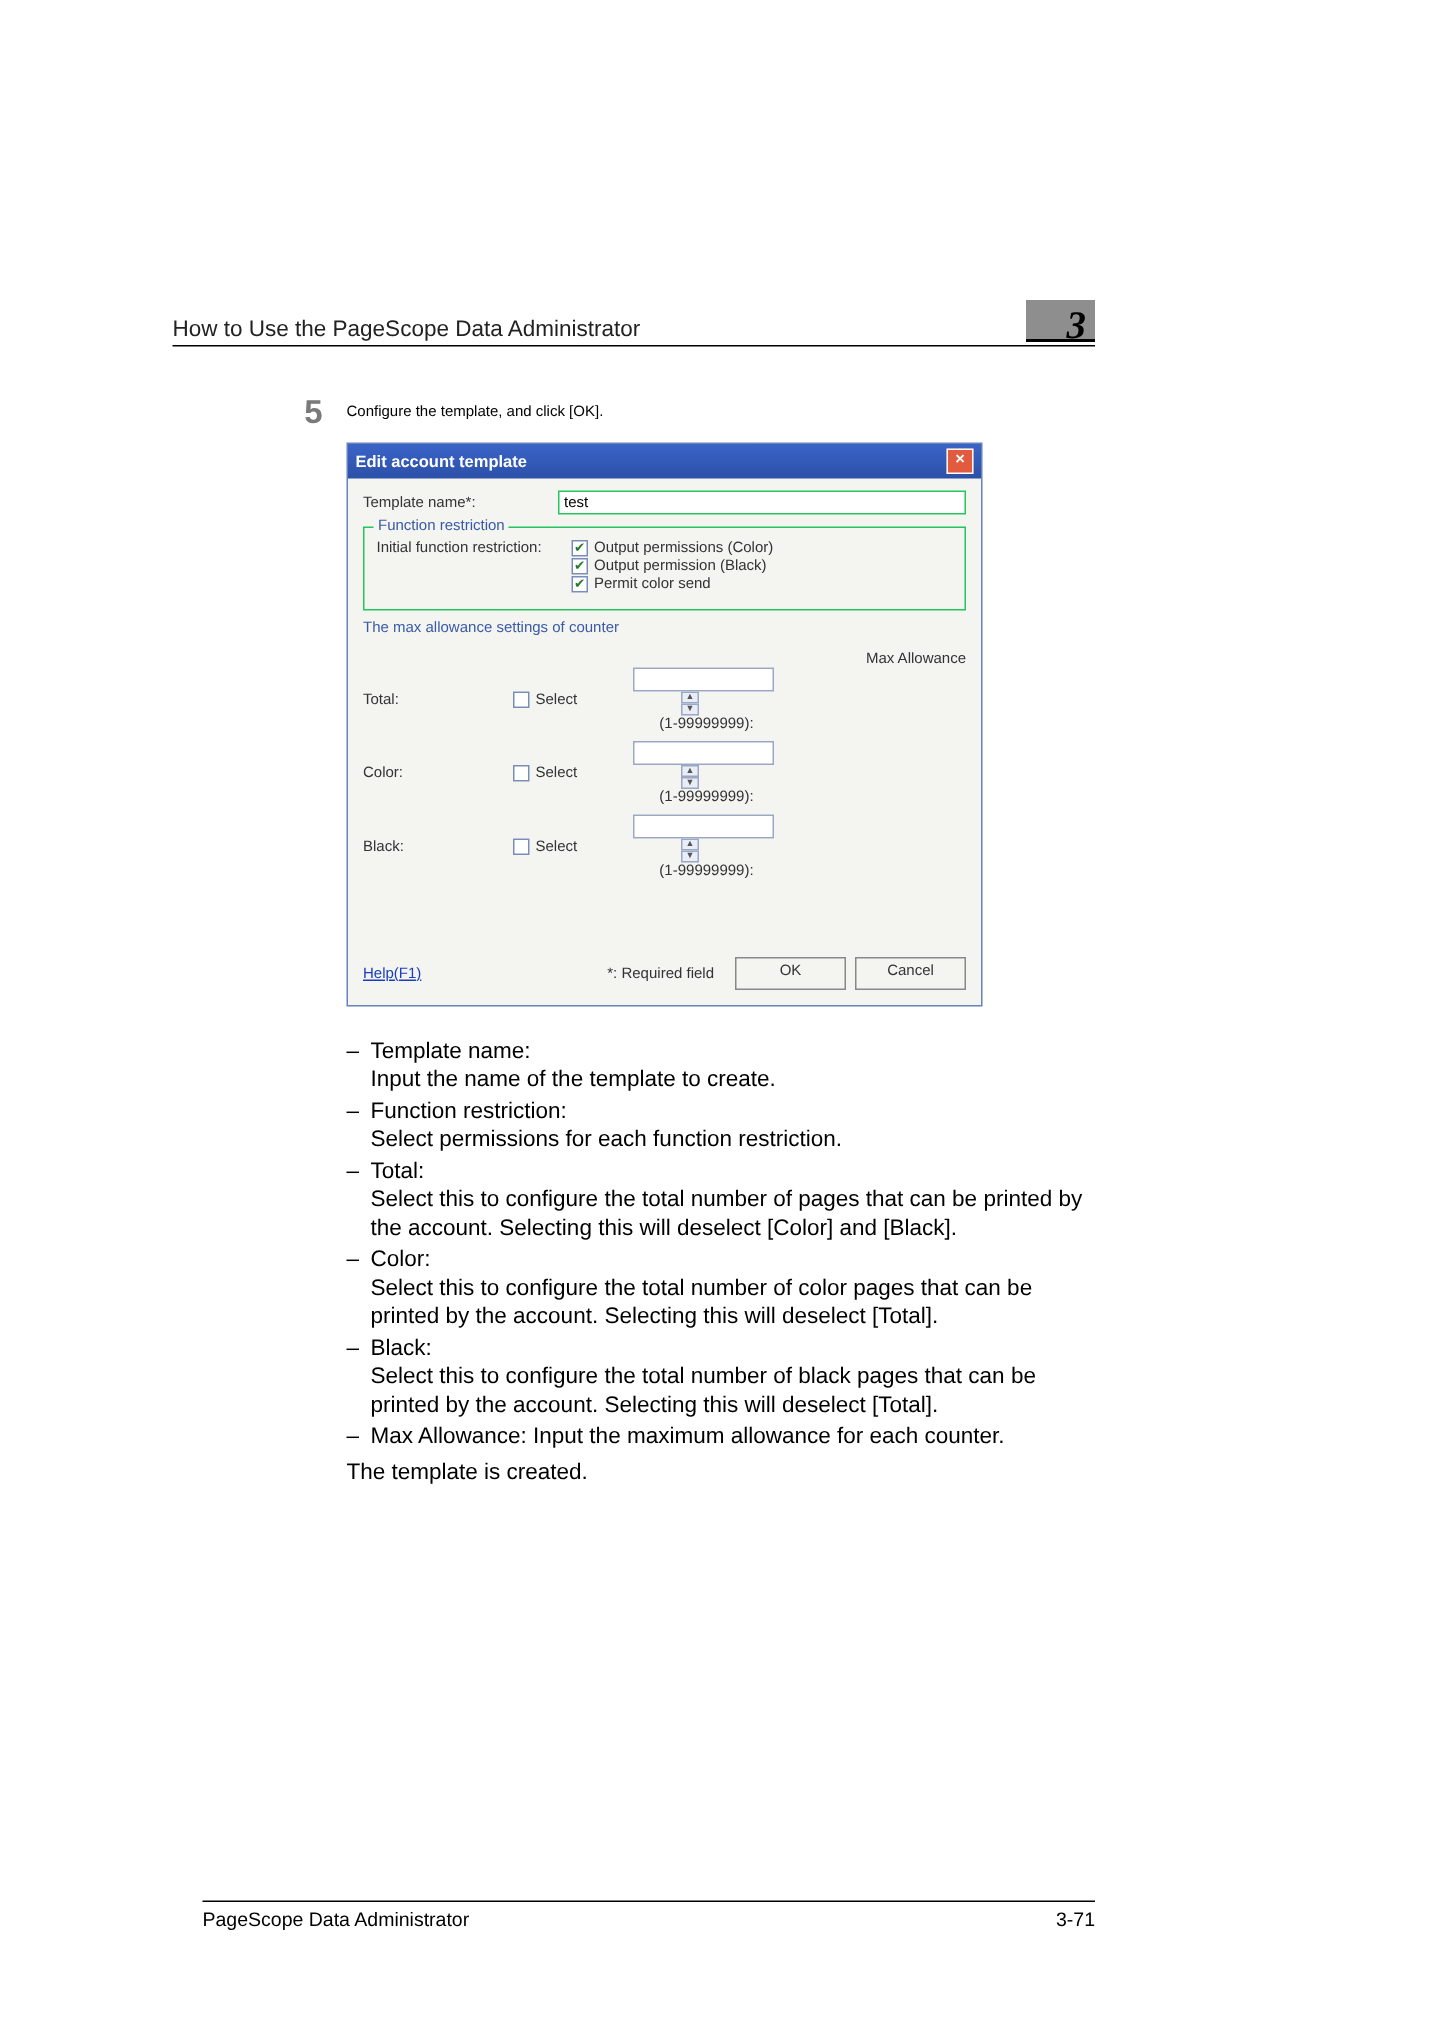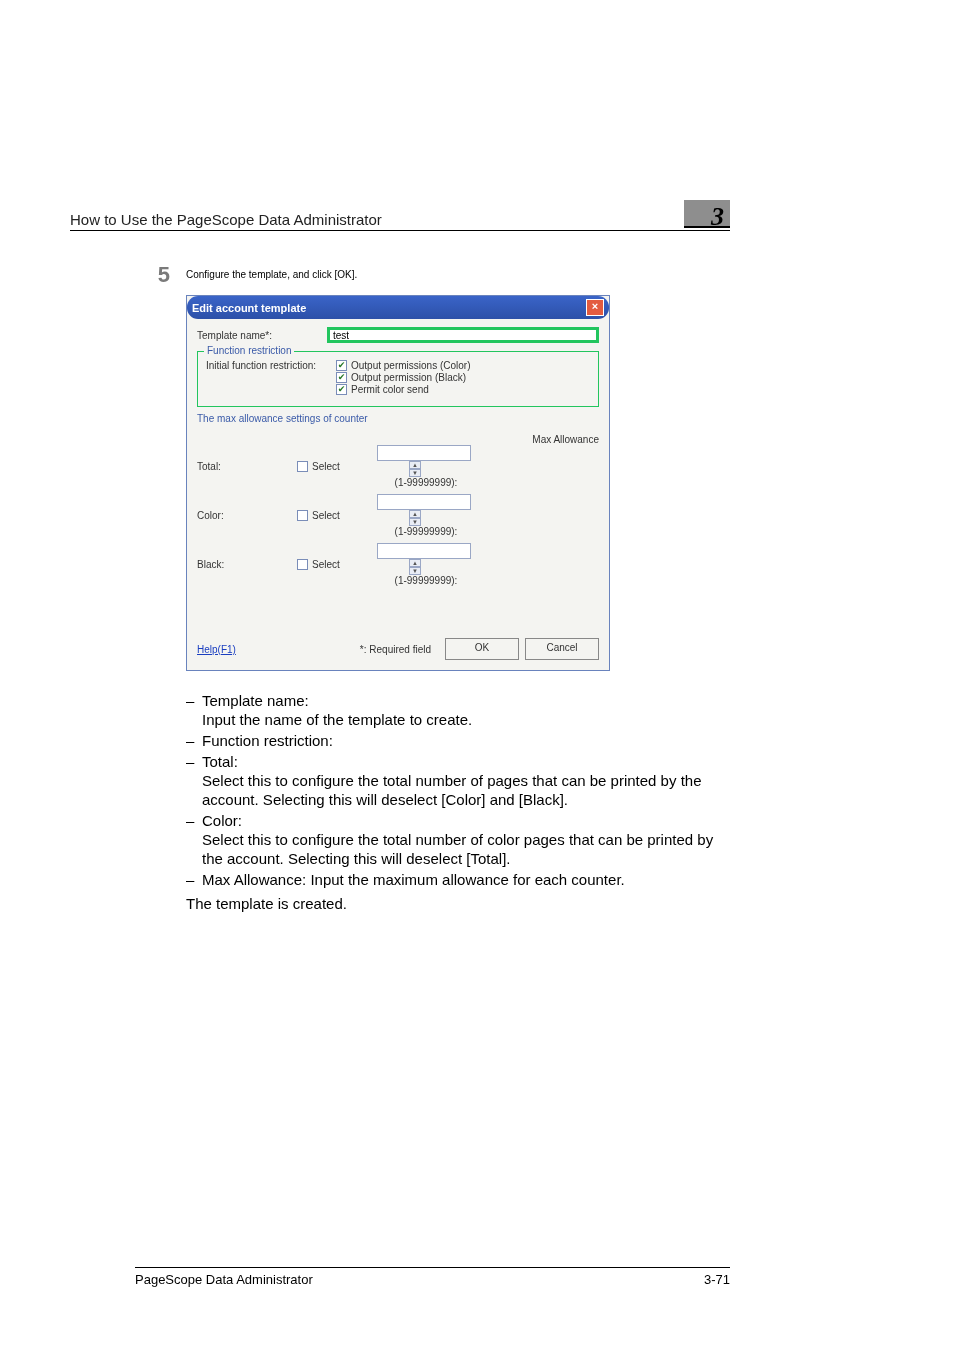--- a/index.html
+++ b/index.html
@@ -7,21 +7,21 @@
     padding: 0;
     background: #fff;
     font-family: Arial, Helvetica, sans-serif;
     color: #000;
     width: 954px;
   }
   .page {
     width: 865px;
     height: 1351px;
     box-sizing: border-box;
-    padding: 200px 135px 60px 70px;
+    padding: 200px 135px 60px 115px;
     position: relative;
     background: #fff;
   }
   .header-row {
     display: flex;
     align-items: flex-end;
     border-bottom: 1.5px solid #000;
     padding-bottom: 2px;
   }
   .header-title {
@@ -79,21 +79,20 @@
     margin-bottom: 20px;
   }
   .dlg-title {
     background: linear-gradient(#3a64c8, #2c50a8);
     color: #fff;
     font-weight: bold;
     padding: 3px 5px;
     display: flex;
     align-items: center;
     font-size: 11px;
-    border-radius: 11px;
   }
   .dlg-title-text { flex: 1; }
   .dlg-close {
     width: 16px;
     height: 15px;
     background: #e35b3f;
     border: 1px solid #fff;
     color: #fff;
     text-align: center;
     line-height: 13px;
@@ -109,21 +108,21 @@
     margin-bottom: 8px;
   }
   .dlg-label {
     width: 130px;
     font-size: 10px;
     color: #333;
   }
   .dlg-input {
     flex: 1;
     height: 16px;
-    border: 3px solid #22c55e;
+    border: 1px solid #22c55e;
     background: #fff;
     font-size: 10px;
     padding: 0 3px;
     box-sizing: border-box;
   }
   .dlg-group {
     border: 1px solid #22c55e;
     padding: 8px 8px 10px 8px;
     margin-bottom: 6px;
     position: relative;
@@ -398,32 +397,39 @@
     <ul class="desc-list">
       <li>
         <div class="li-wrap">
           <span class="dash">–</span><span class="li-head">Template name:</span>
           <div class="">Input the name of the template to create.</div>
         </div>
       </li>
       <li>
         <div class="li-wrap">
           <span class="dash">–</span><span class="li-head">Function restriction:</span>
+          <div class="">Select permissions for each function restriction.</div>
         </div>
       </li>
       <li>
         <div class="li-wrap">
           <span class="dash">–</span><span class="li-head">Total:</span>
           <div class="">Select this to configure the total number of pages that can be printed by the account. Selecting this will deselect [Color] and [Black].</div>
         </div>
       </li>
       <li>
         <div class="li-wrap">
           <span class="dash">–</span><span class="li-head">Color:</span>
           <div class="">Select this to configure the total number of color pages that can be printed by the account. Selecting this will deselect [Total].</div>
+        </div>
+      </li>
+      <li>
+        <div class="li-wrap">
+          <span class="dash">–</span><span class="li-head">Black:</span>
+          <div class="">Select this to configure the total number of black pages that can be printed by the account. Selecting this will deselect [Total].</div>
         </div>
       </li>
       <li>
         <div class="li-wrap">
           <span class="dash">–</span><span class="li-head">Max Allowance: Input the maximum allowance for each counter.</span>
         </div>
       </li>
     </ul>
 
     <div class="final-para">The template is created.</div>

